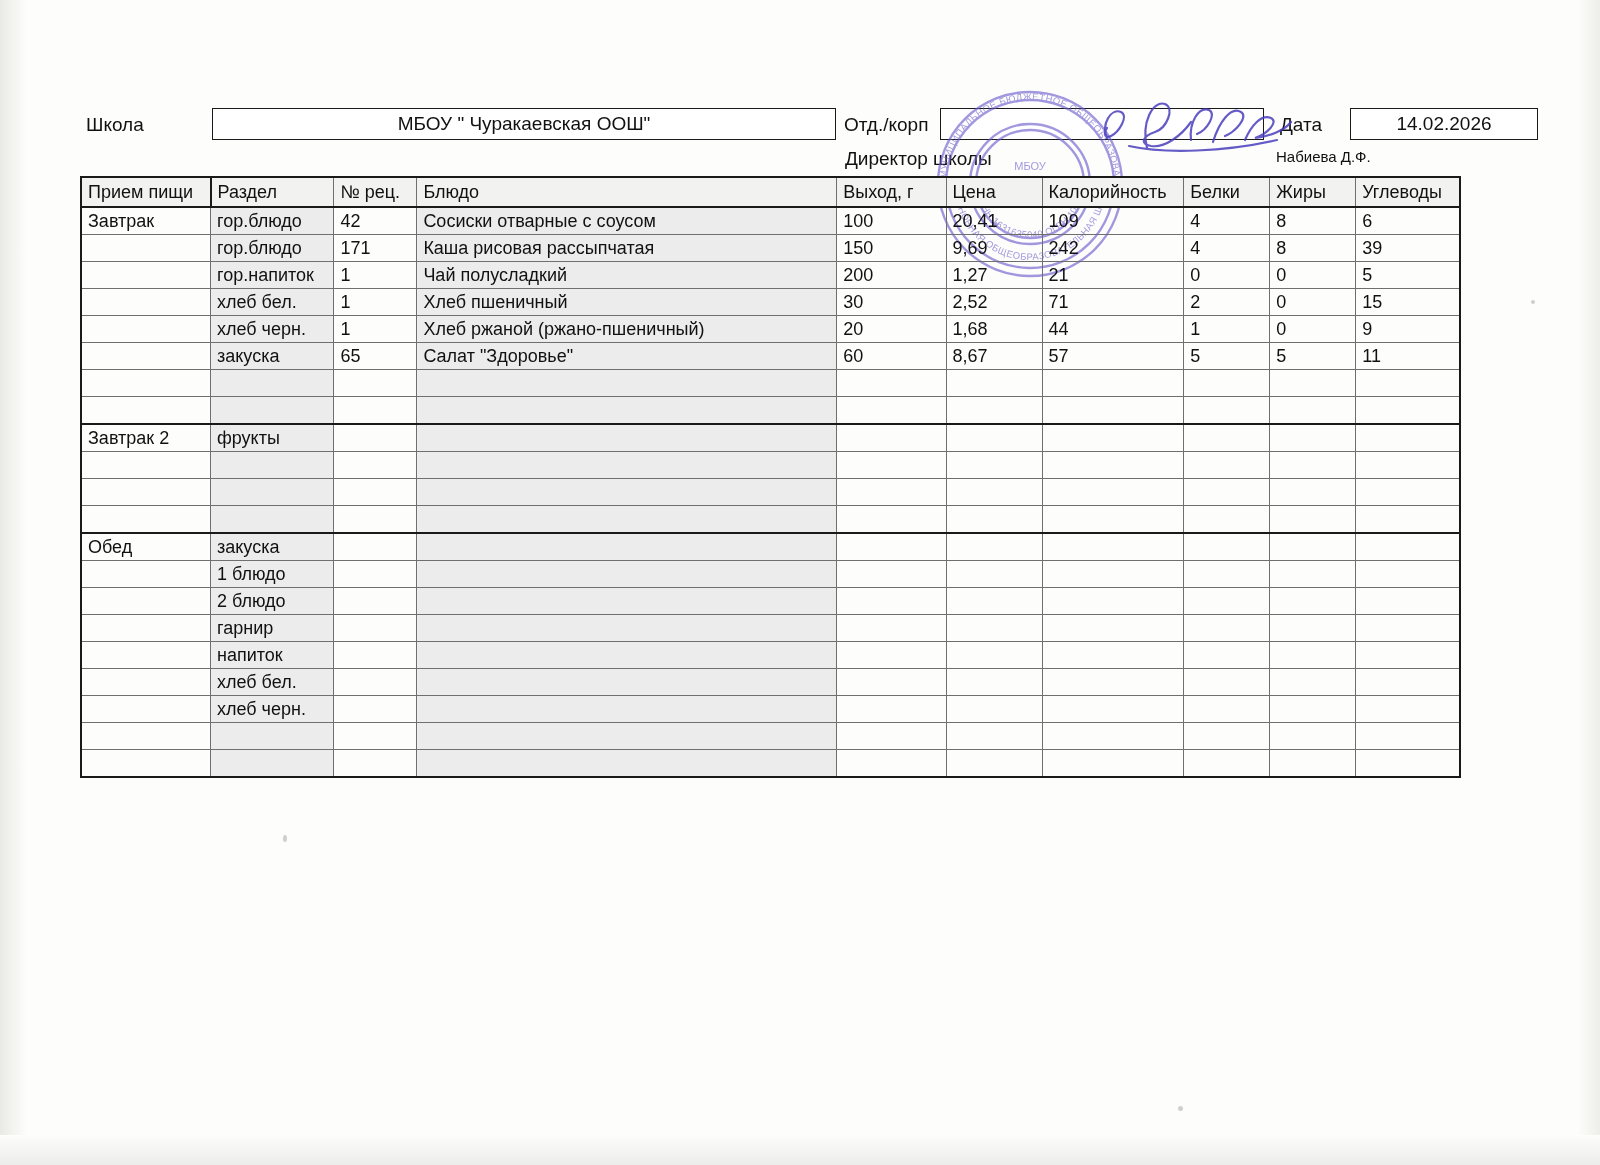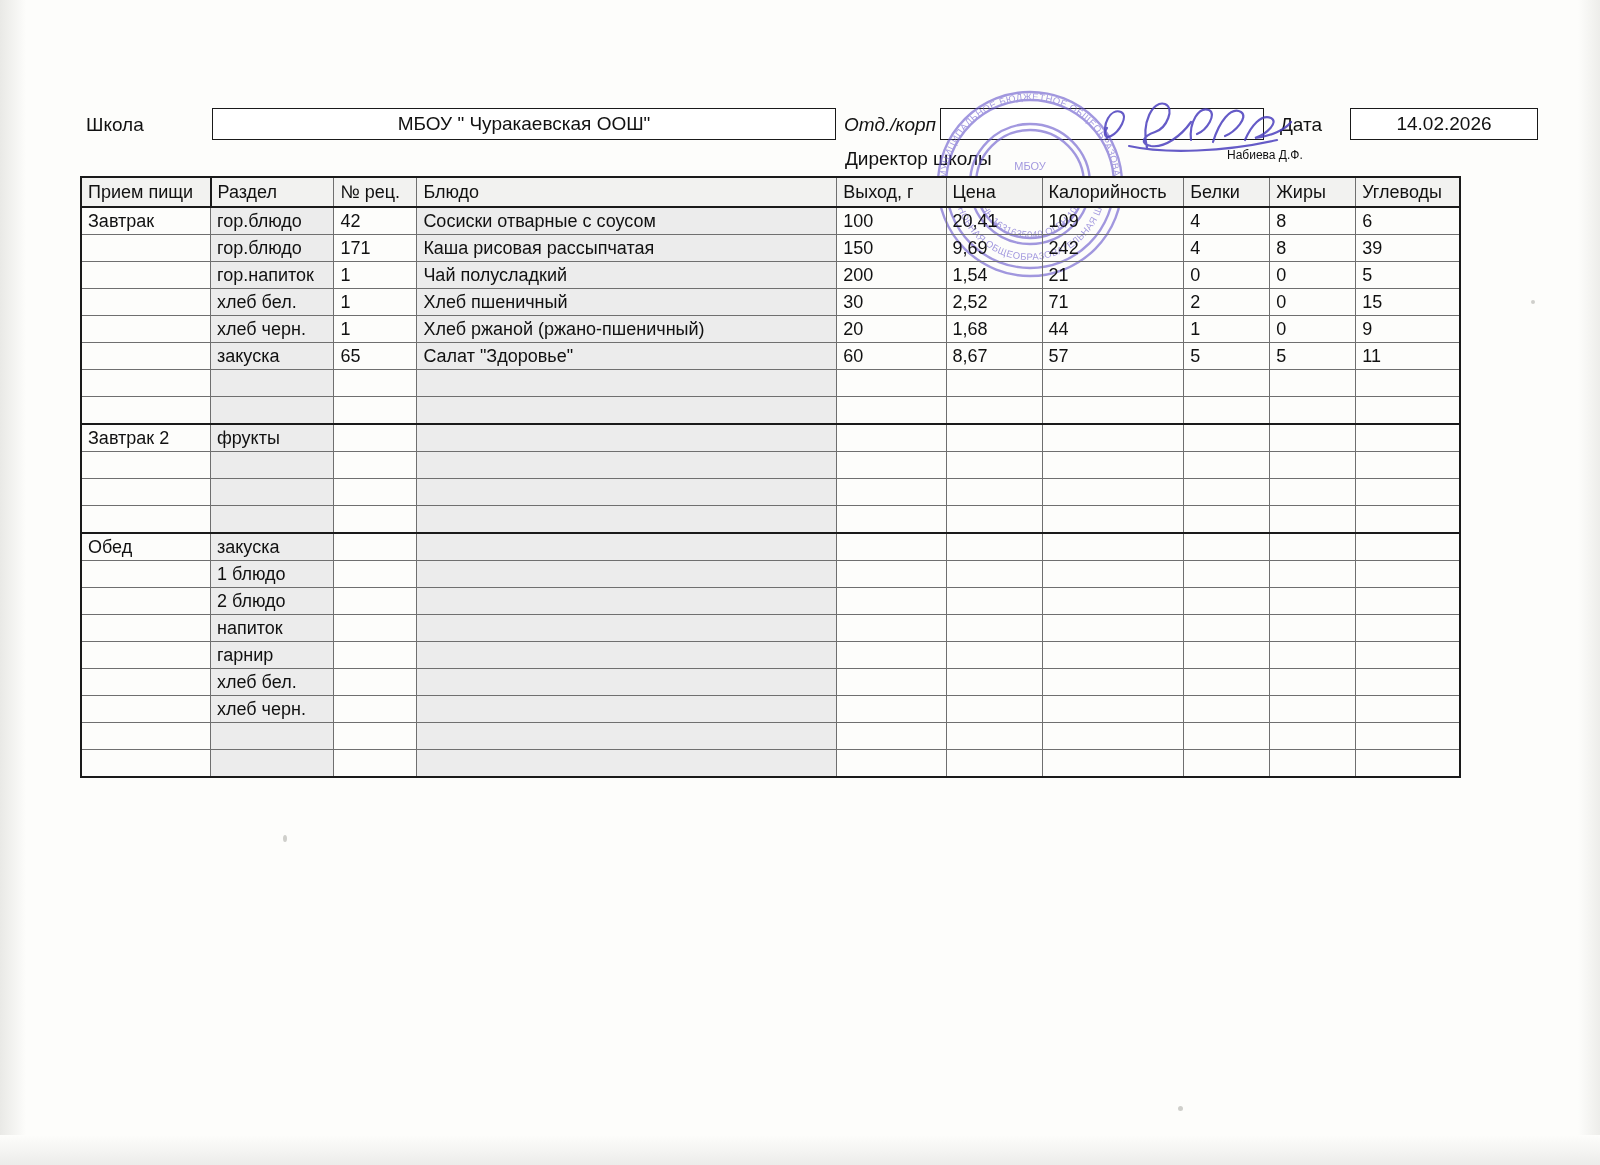--- a/index.html
+++ b/index.html
@@ -62,21 +62,21 @@
     position: absolute;
     left: 132px; top: 0;
     width: 622px; height: 30px;
     border: 1.6px solid #1a1a1a;
     display: flex;
     align-items: center;
     justify-content: center;
     font-size: 19px;
     background: #ffffff;
   }
-  .lbl-otd { left: 764px; top: 4px; font-style: italic; }
+  .lbl-otd { left: 764px; top: 4px; }
   .box-otd {
     position: absolute;
     left: 860px; top: 0;
     width: 322px; height: 30px;
     border: 1.6px solid #1a1a1a;
     background: #ffffff;
   }
   .lbl-data { left: 1200px; top: 4px; }
   .box-data {
     position: absolute;
@@ -93,23 +93,23 @@
   
   .director {
     position: absolute;
     left: 845px;
     top: 148px;
     font-size: 19px;
     white-space: nowrap;
   }
   .director-name {
     position: absolute;
-    left: 1227px;
+    left: 1276px;
     top: 148px;
-    font-size: 12px;
+    font-size: 15px;
     white-space: nowrap;
   }
 
   
   .stamp {
     position: absolute;
     left: 924px;
     top: 78px;
     width: 212px;
     height: 212px;
@@ -296,21 +296,21 @@
           <td>4</td>
           <td>8</td>
           <td class="last-col">39</td>
         </tr>
         <tr>
           <td class="meal-cell"></td>
           <td class="c-sect">гор.напиток</td>
           <td>1</td>
           <td class="c-dish">Чай полусладкий</td>
           <td>200</td>
-          <td>1,54</td>
+          <td>1,27</td>
           <td>21</td>
           <td>0</td>
           <td>0</td>
           <td class="last-col">5</td>
         </tr>
         <tr>
           <td class="meal-cell"></td>
           <td class="c-sect">хлеб бел.</td>
           <td>1</td>
           <td class="c-dish">Хлеб пшеничный</td>
@@ -448,33 +448,33 @@
           <td class="c-dish"></td>
           <td></td>
           <td></td>
           <td></td>
           <td></td>
           <td></td>
           <td class="last-col"></td>
         </tr>
         <tr>
           <td class="meal-cell"></td>
+          <td class="c-sect">гарнир</td>
+          <td></td>
+          <td class="c-dish"></td>
+          <td></td>
+          <td></td>
+          <td></td>
+          <td></td>
+          <td></td>
+          <td class="last-col"></td>
+        </tr>
+        <tr>
+          <td class="meal-cell"></td>
           <td class="c-sect">напиток</td>
-          <td></td>
-          <td class="c-dish"></td>
-          <td></td>
-          <td></td>
-          <td></td>
-          <td></td>
-          <td></td>
-          <td class="last-col"></td>
-        </tr>
-        <tr>
-          <td class="meal-cell"></td>
-          <td class="c-sect">гарнир</td>
           <td></td>
           <td class="c-dish"></td>
           <td></td>
           <td></td>
           <td></td>
           <td></td>
           <td></td>
           <td class="last-col"></td>
         </tr>
         <tr>

